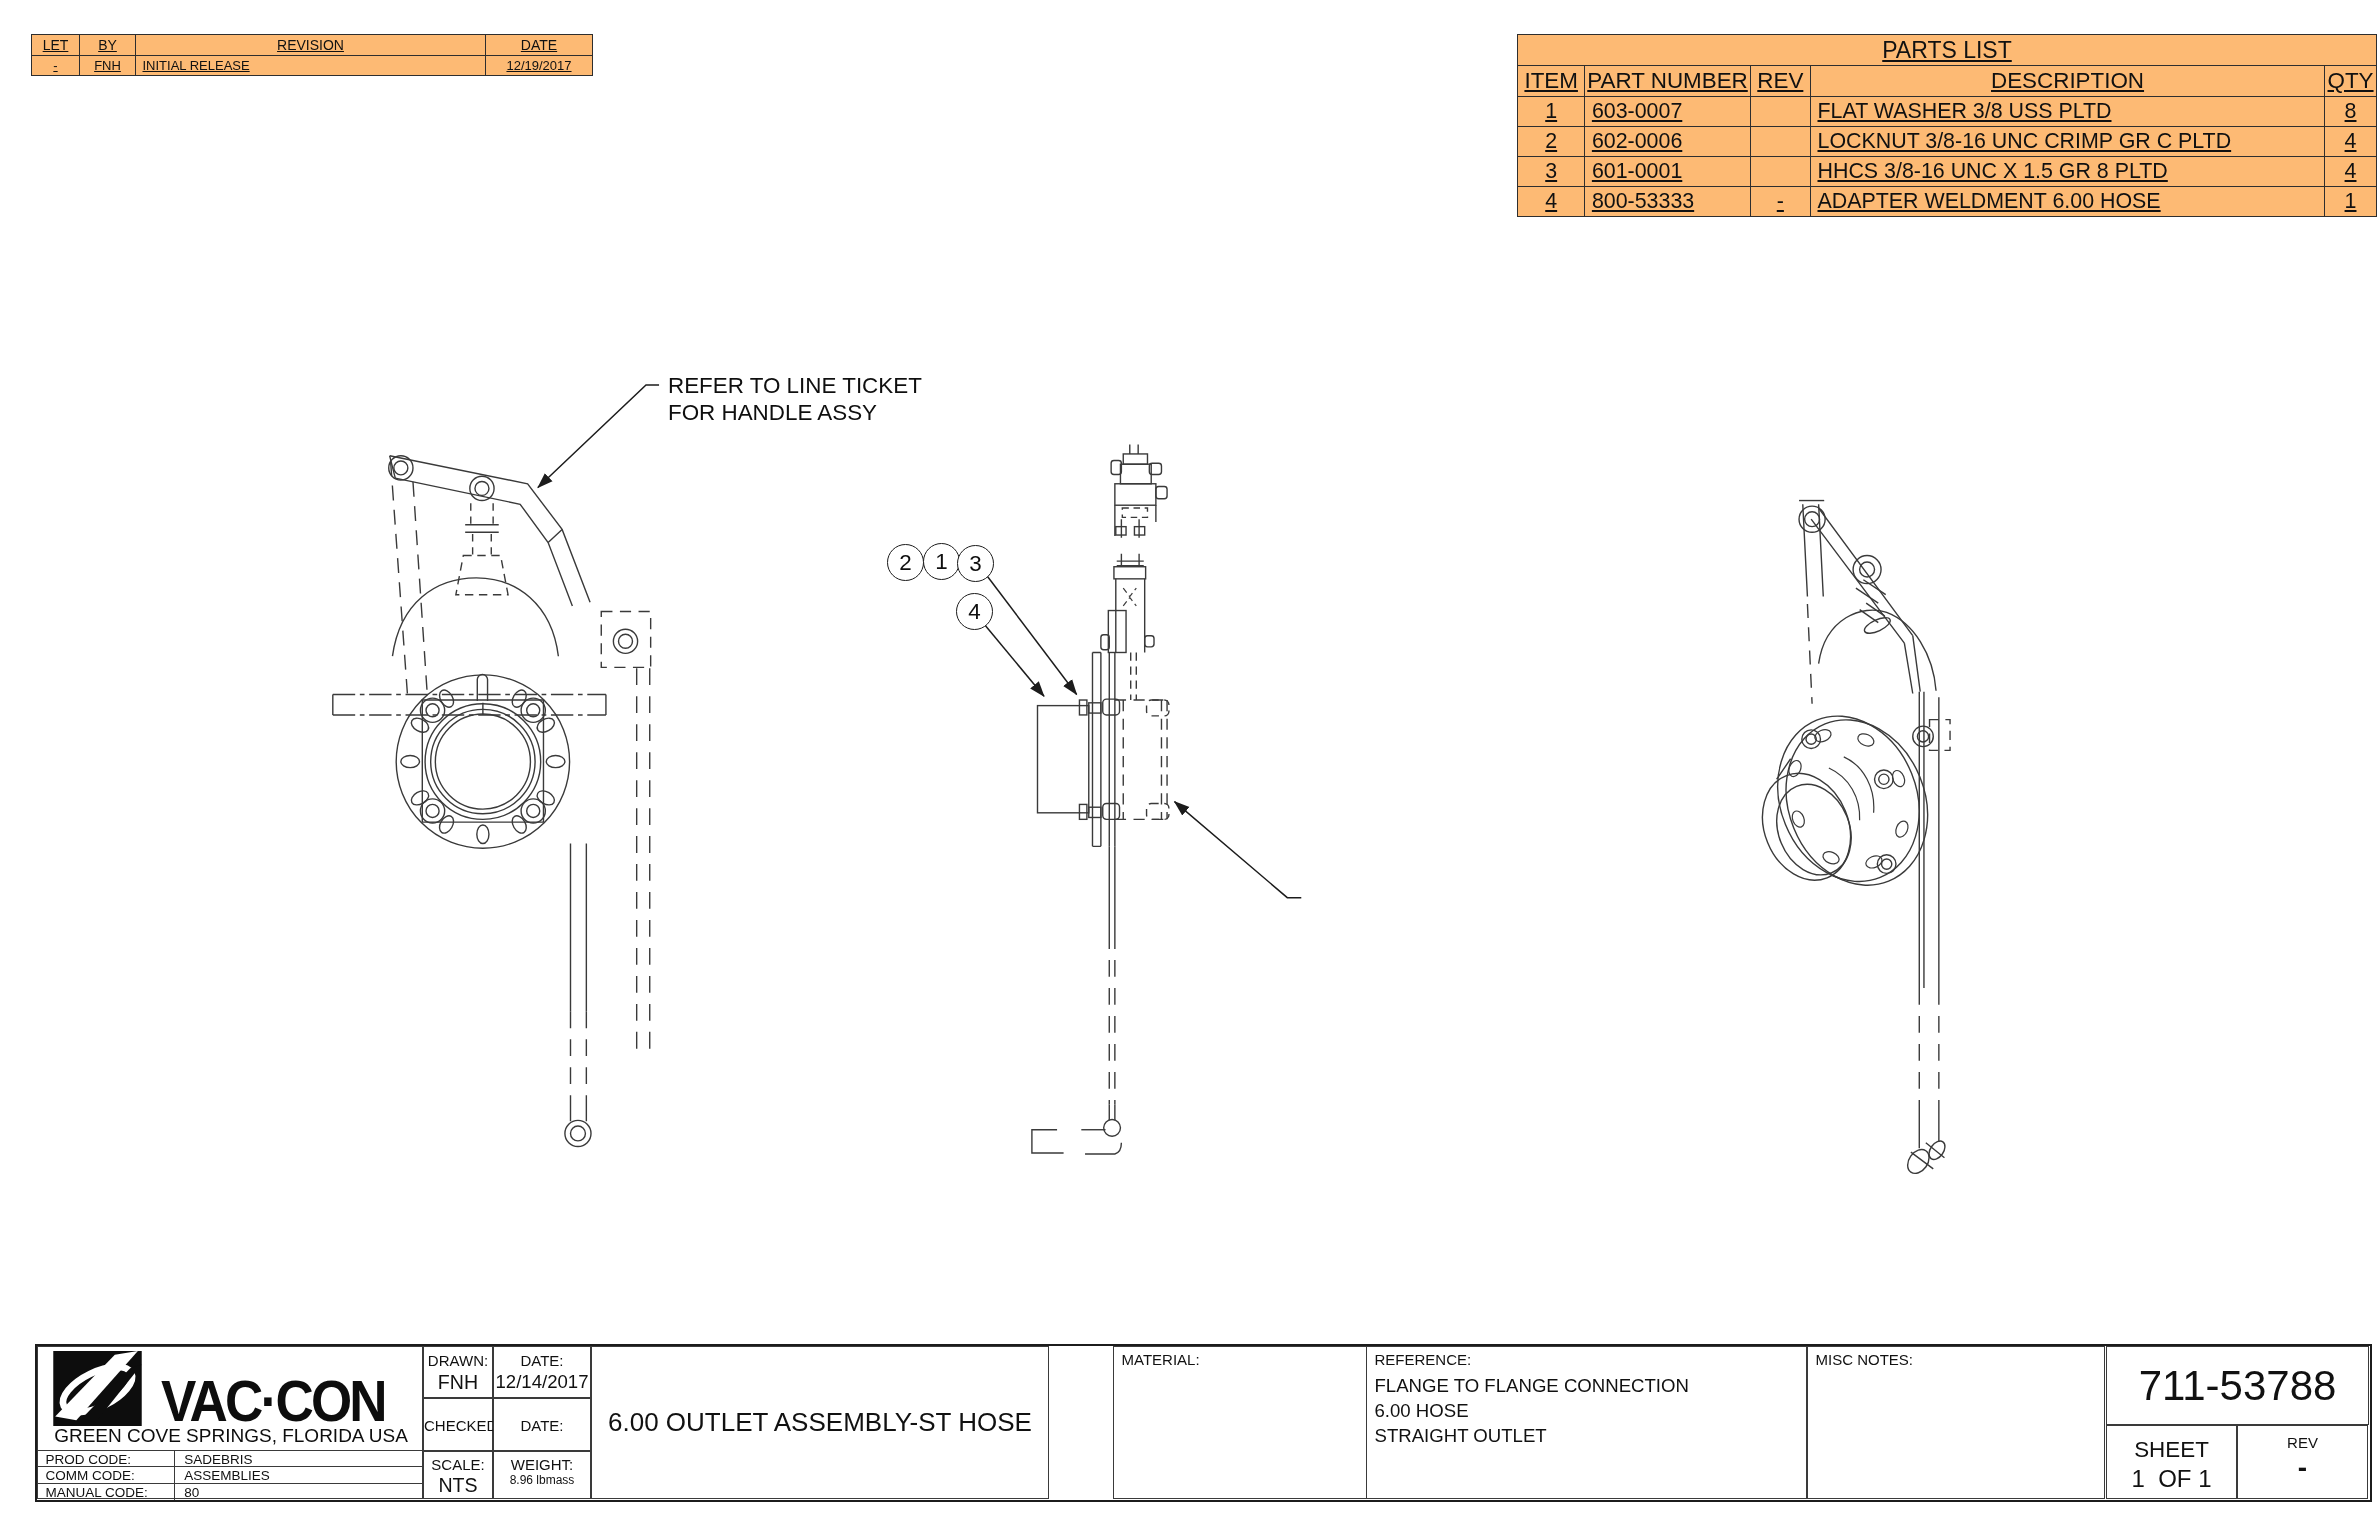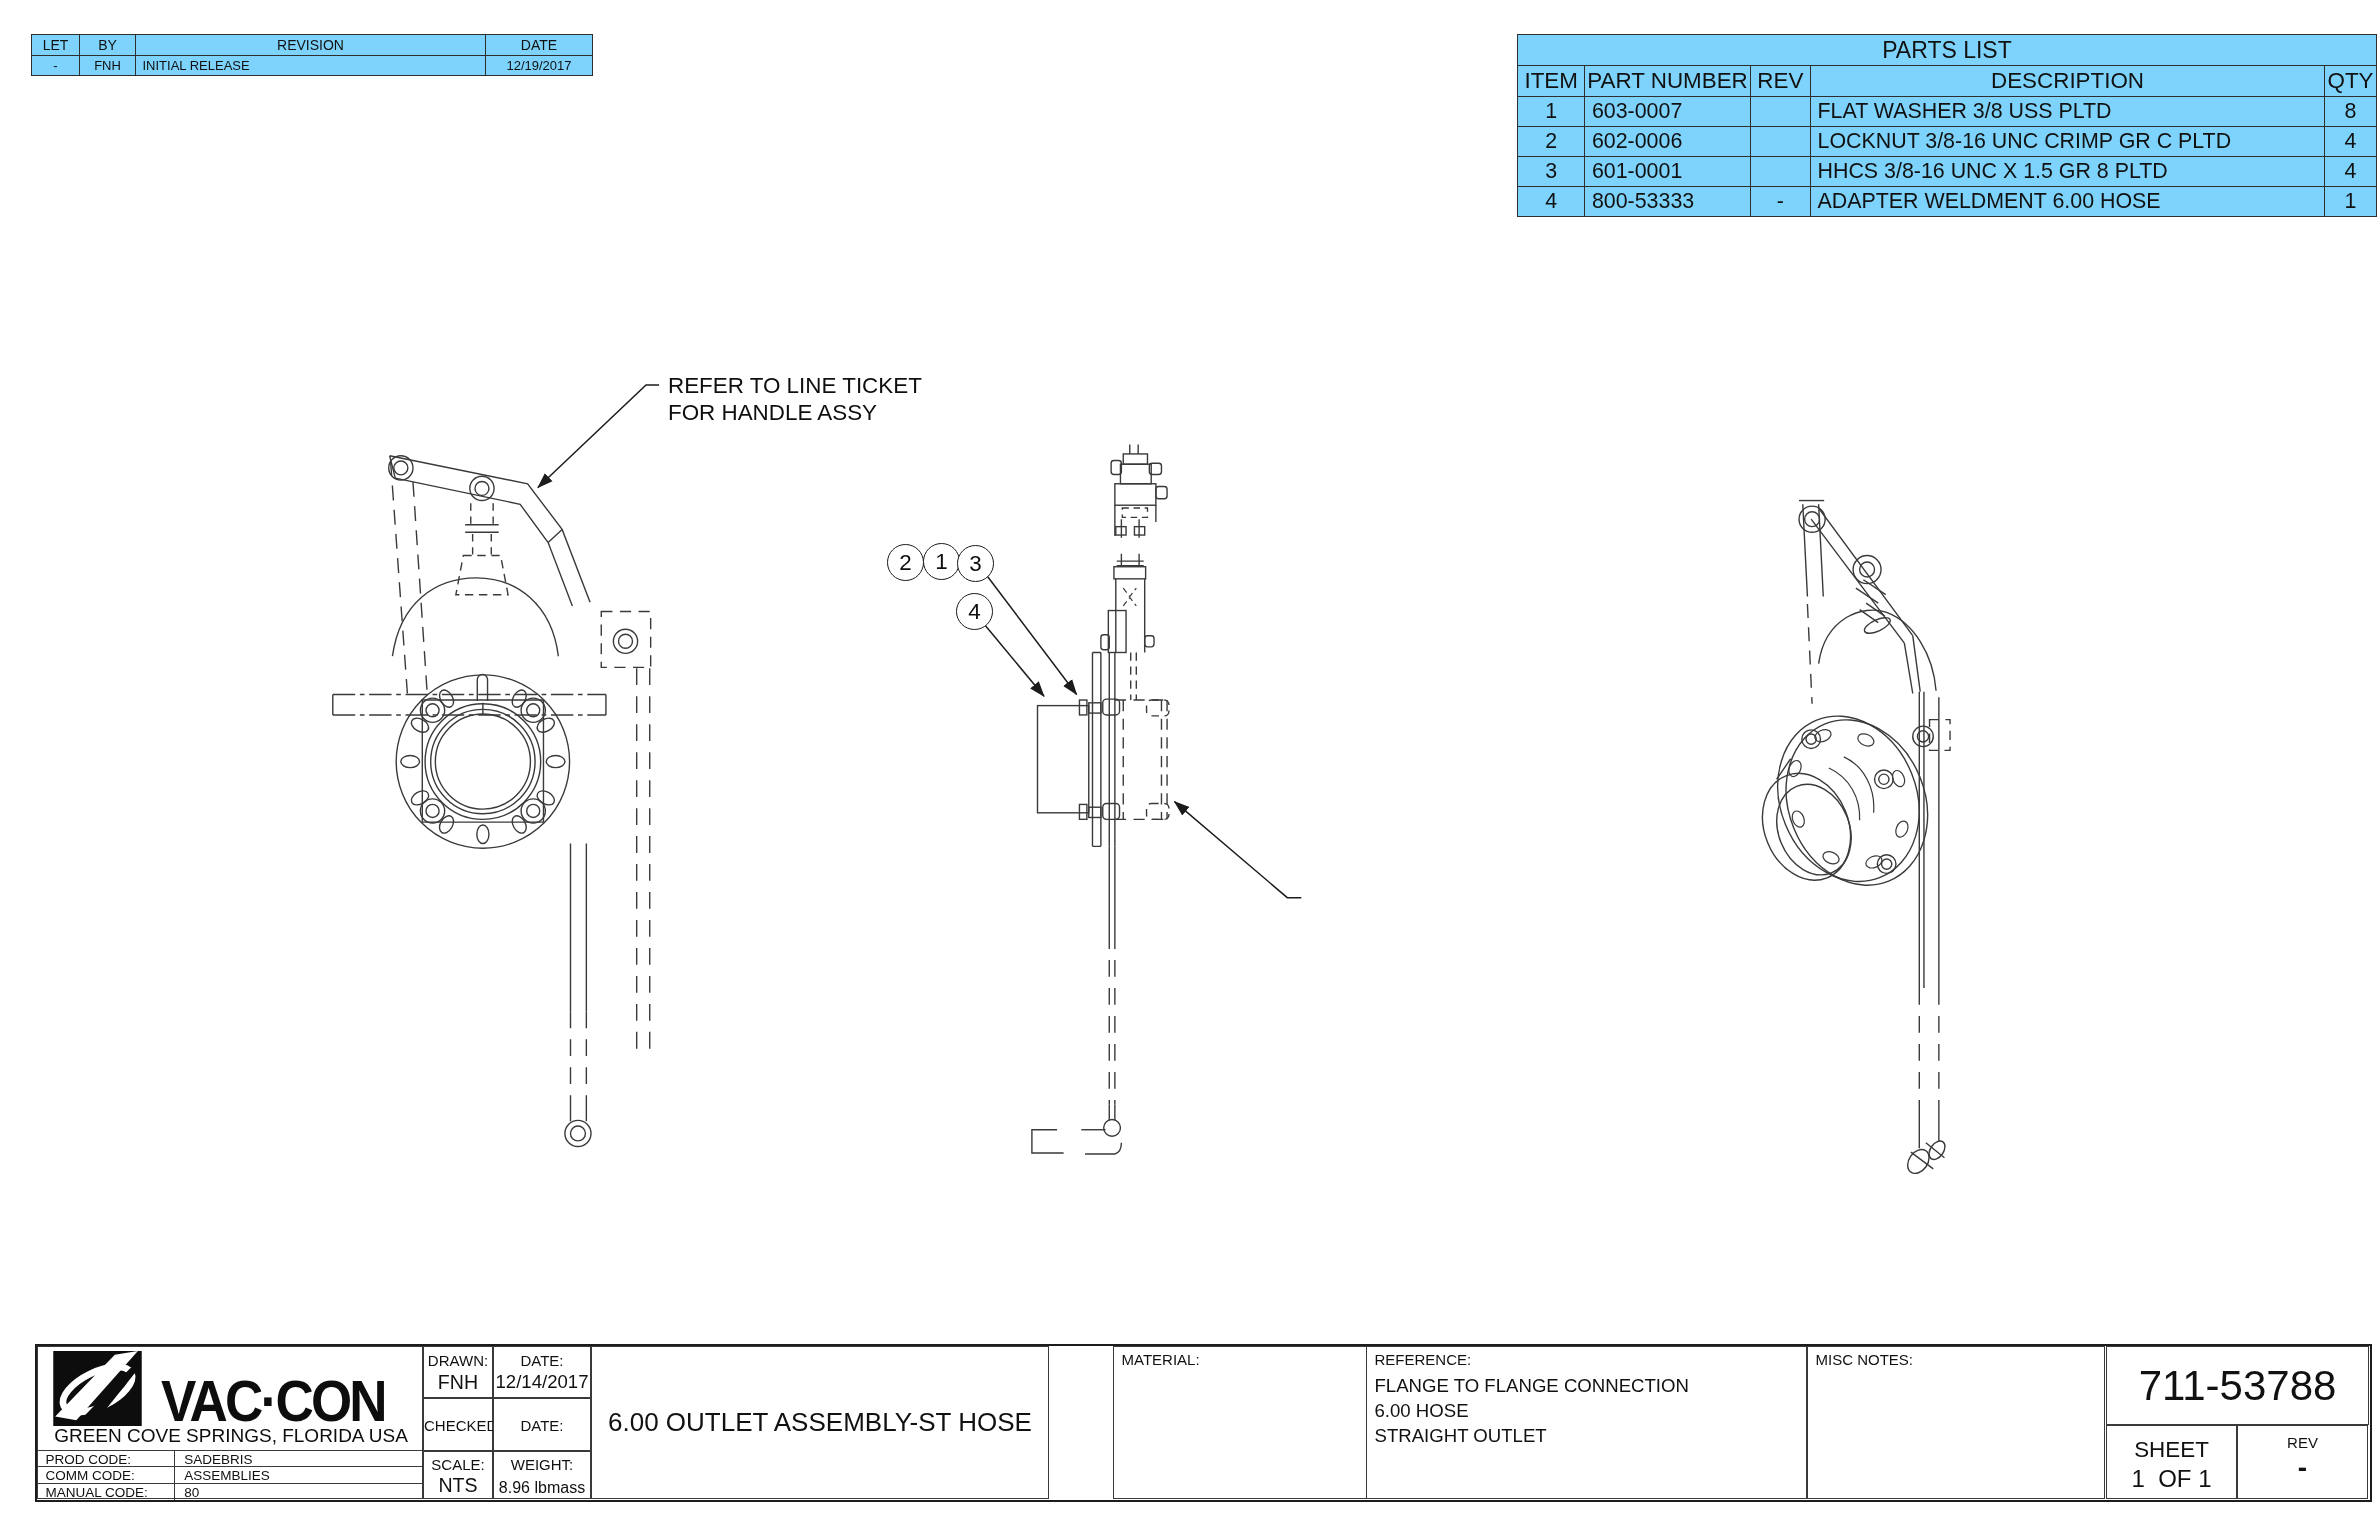--- a/index.html
+++ b/index.html
@@ -3,21 +3,21 @@
 <meta charset="utf-8">
 <style>
   html,body{margin:0;padding:0;}
   body{
     width:2377px;height:1538px;position:relative;background:#fff;
     font-family:"Liberation Sans",sans-serif;color:#111;overflow:hidden;
   }
   .sheet{position:absolute;inset:0;background:#fff;}
   svg.linework{position:absolute;left:0;top:0;pointer-events:none;}
 
-  table{border-collapse:collapse;table-layout:fixed;background:#7dd3fc;}
+  table{border-collapse:collapse;table-layout:fixed;background:#fdba74;text-decoration:underline;}
   td{padding:0;overflow:hidden;white-space:nowrap;}
 
   
   .revtab{position:absolute;left:31px;top:34px;border:1.9px solid #1c1c1c;}
   .revtab td{border:0.9px solid #2e2e2e;height:19.6px;text-align:center;font-size:13px;}
   .revtab tr.hdr td{font-size:14px;}
   .revtab td.l{text-align:left;padding-left:6.5px;}
 
   
   .parts{position:absolute;left:1517px;top:34px;border:1.9px solid #1c1c1c;padding-left:39px;}
@@ -365,21 +365,21 @@
     <div class="tbc" style="left:456px;top:52px;width:98px;height:53px;text-align:center;">
       <div class="lbl" style="margin-top:17.7px;">DATE:</div>
       <div style="font-size:18.6px;"></div>
     </div>
     <div class="tbc" style="left:386px;top:105px;width:70px;height:48px;text-align:center;">
       <div class="lbl" style="margin-top:3.7px;">SCALE:</div>
       <div style="font-size:19.6px;margin-top:0.9px;">NTS</div>
     </div>
     <div class="tbc" style="left:456px;top:105px;width:98px;height:48px;text-align:center;">
       <div class="lbl" style="margin-top:3.7px;">WEIGHT:</div>
-      <div style="font-size:16px;margin-top:6px;">8.96 lbmass</div>
+      <div style="font-size:12px;margin-top:0;">8.96 lbmass</div>
     </div>
 
     <div class="tbc center-both" style="left:554px;top:0;width:458px;height:153px;font-size:26px;">6.00 OUTLET ASSEMBLY-ST HOSE</div>
 
     <div class="tbc" style="left:1076px;top:0;width:254px;height:153px;">
       <div class="lbl cellpad">MATERIAL:</div>
       <div style="position:absolute;left:7.5px;top:28px;font-size:18.6px;"></div>
     </div>
 
     <div class="tbc" style="left:1329px;top:0;width:441px;height:153px;">

